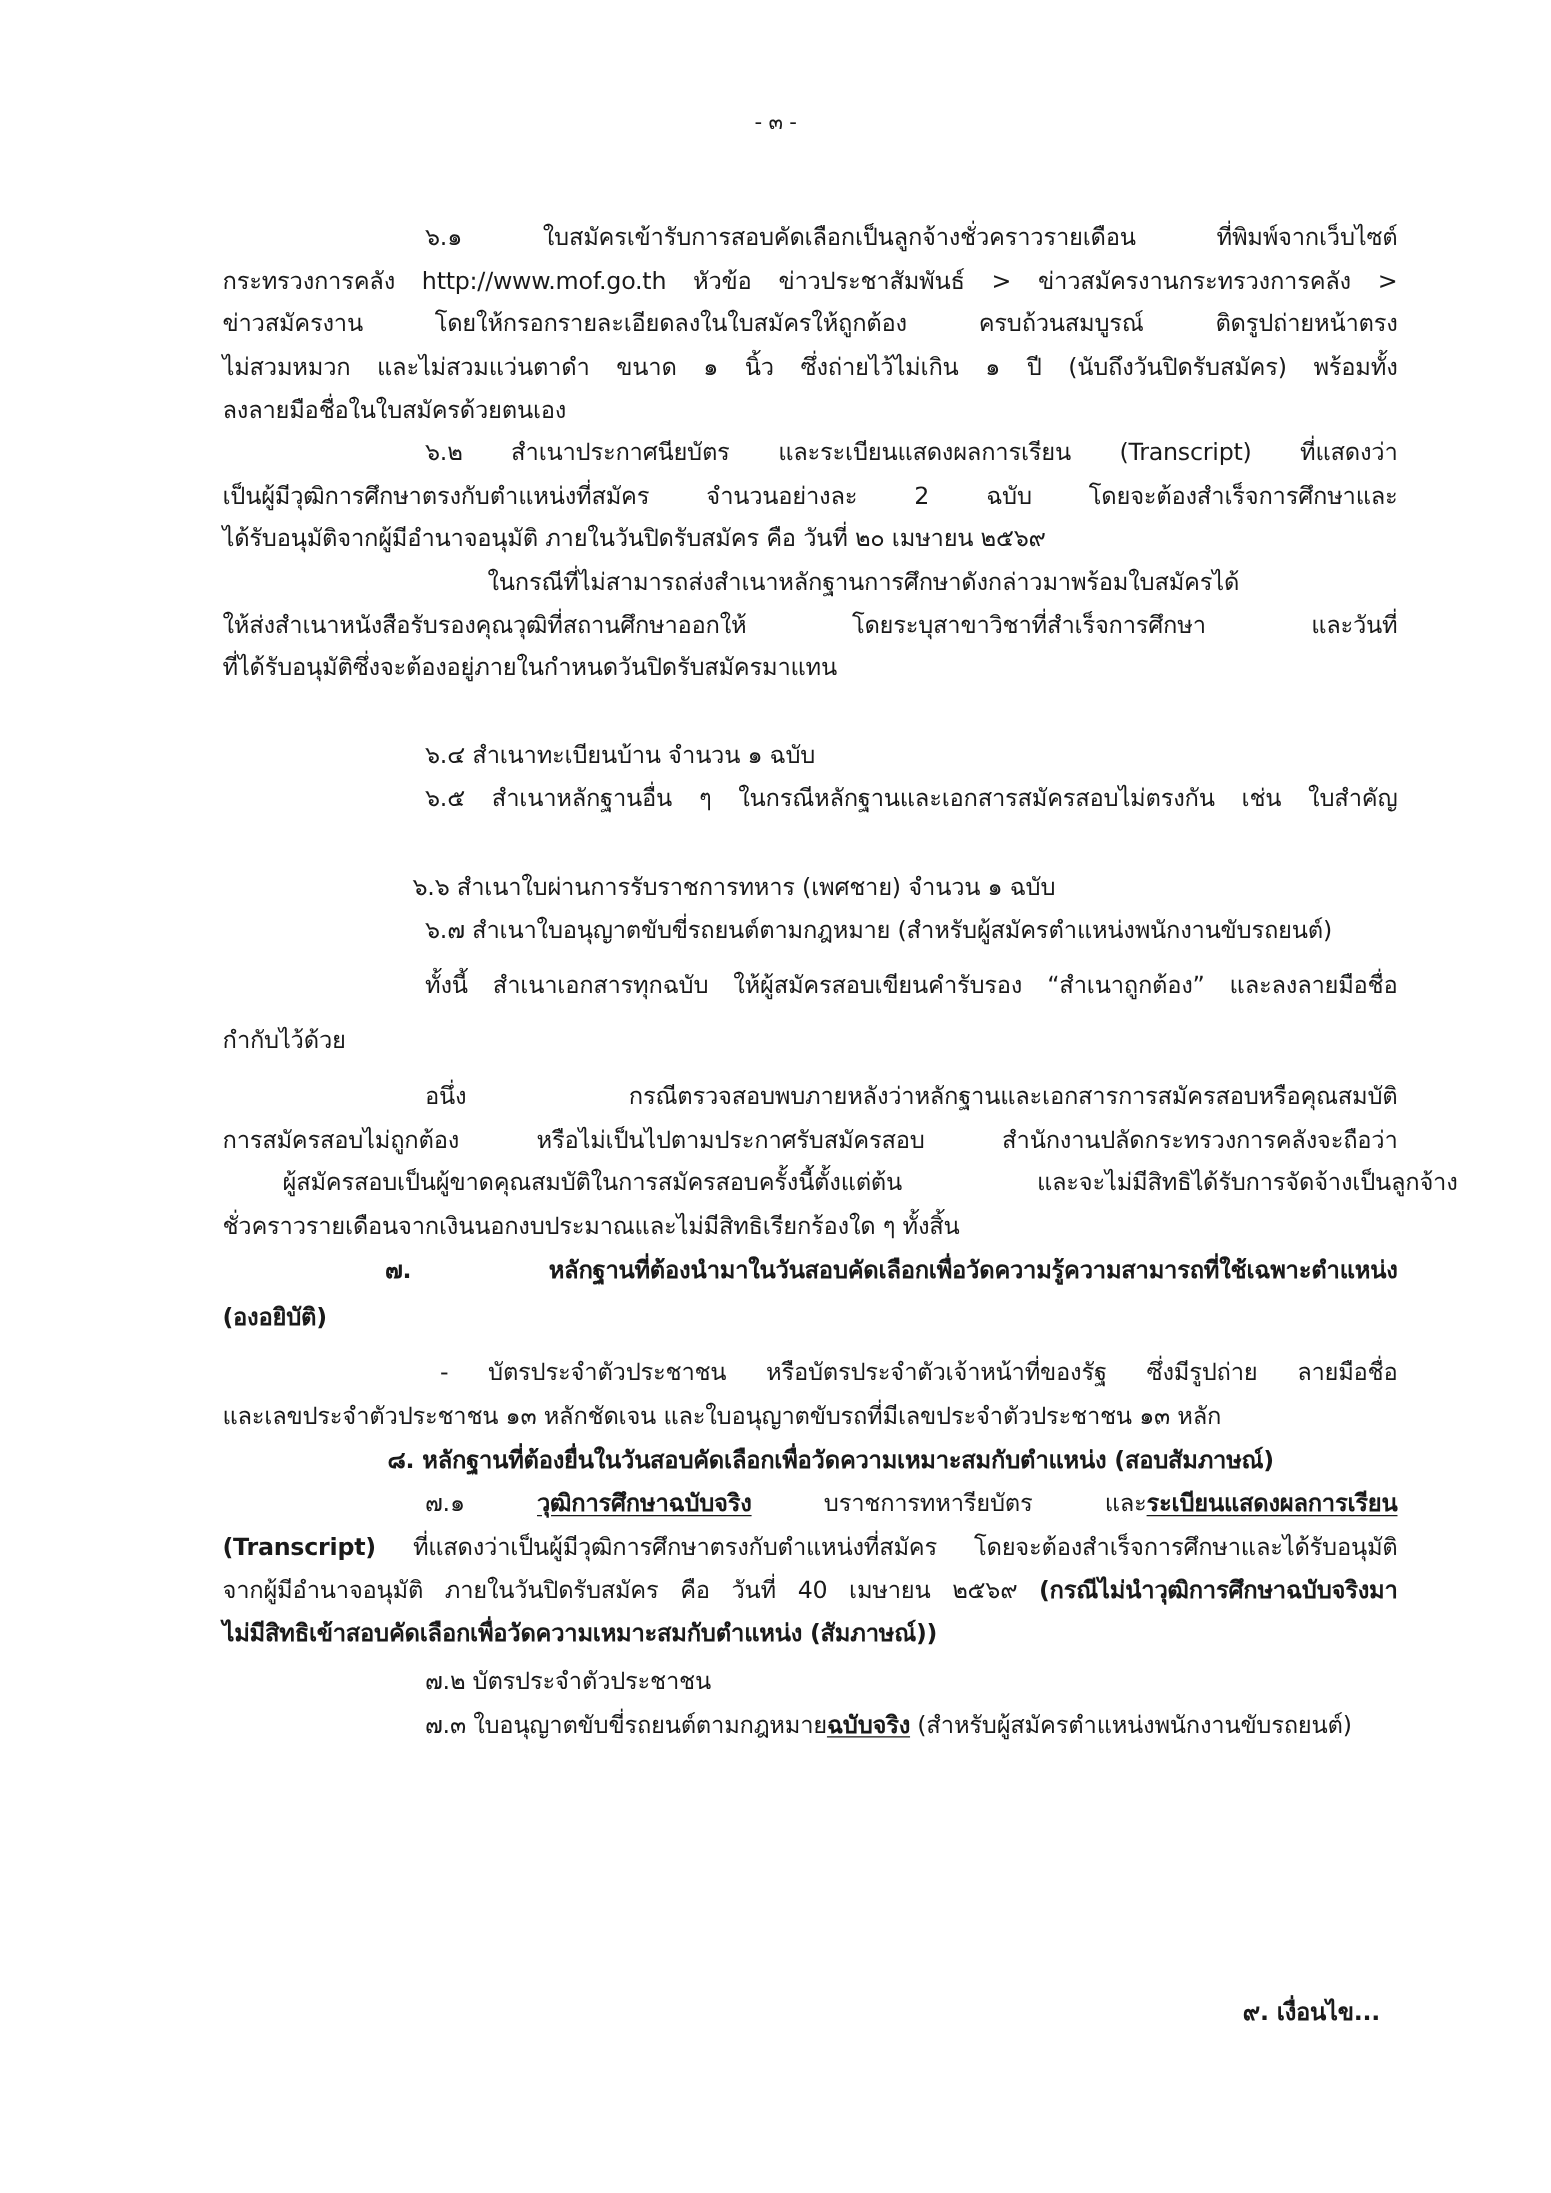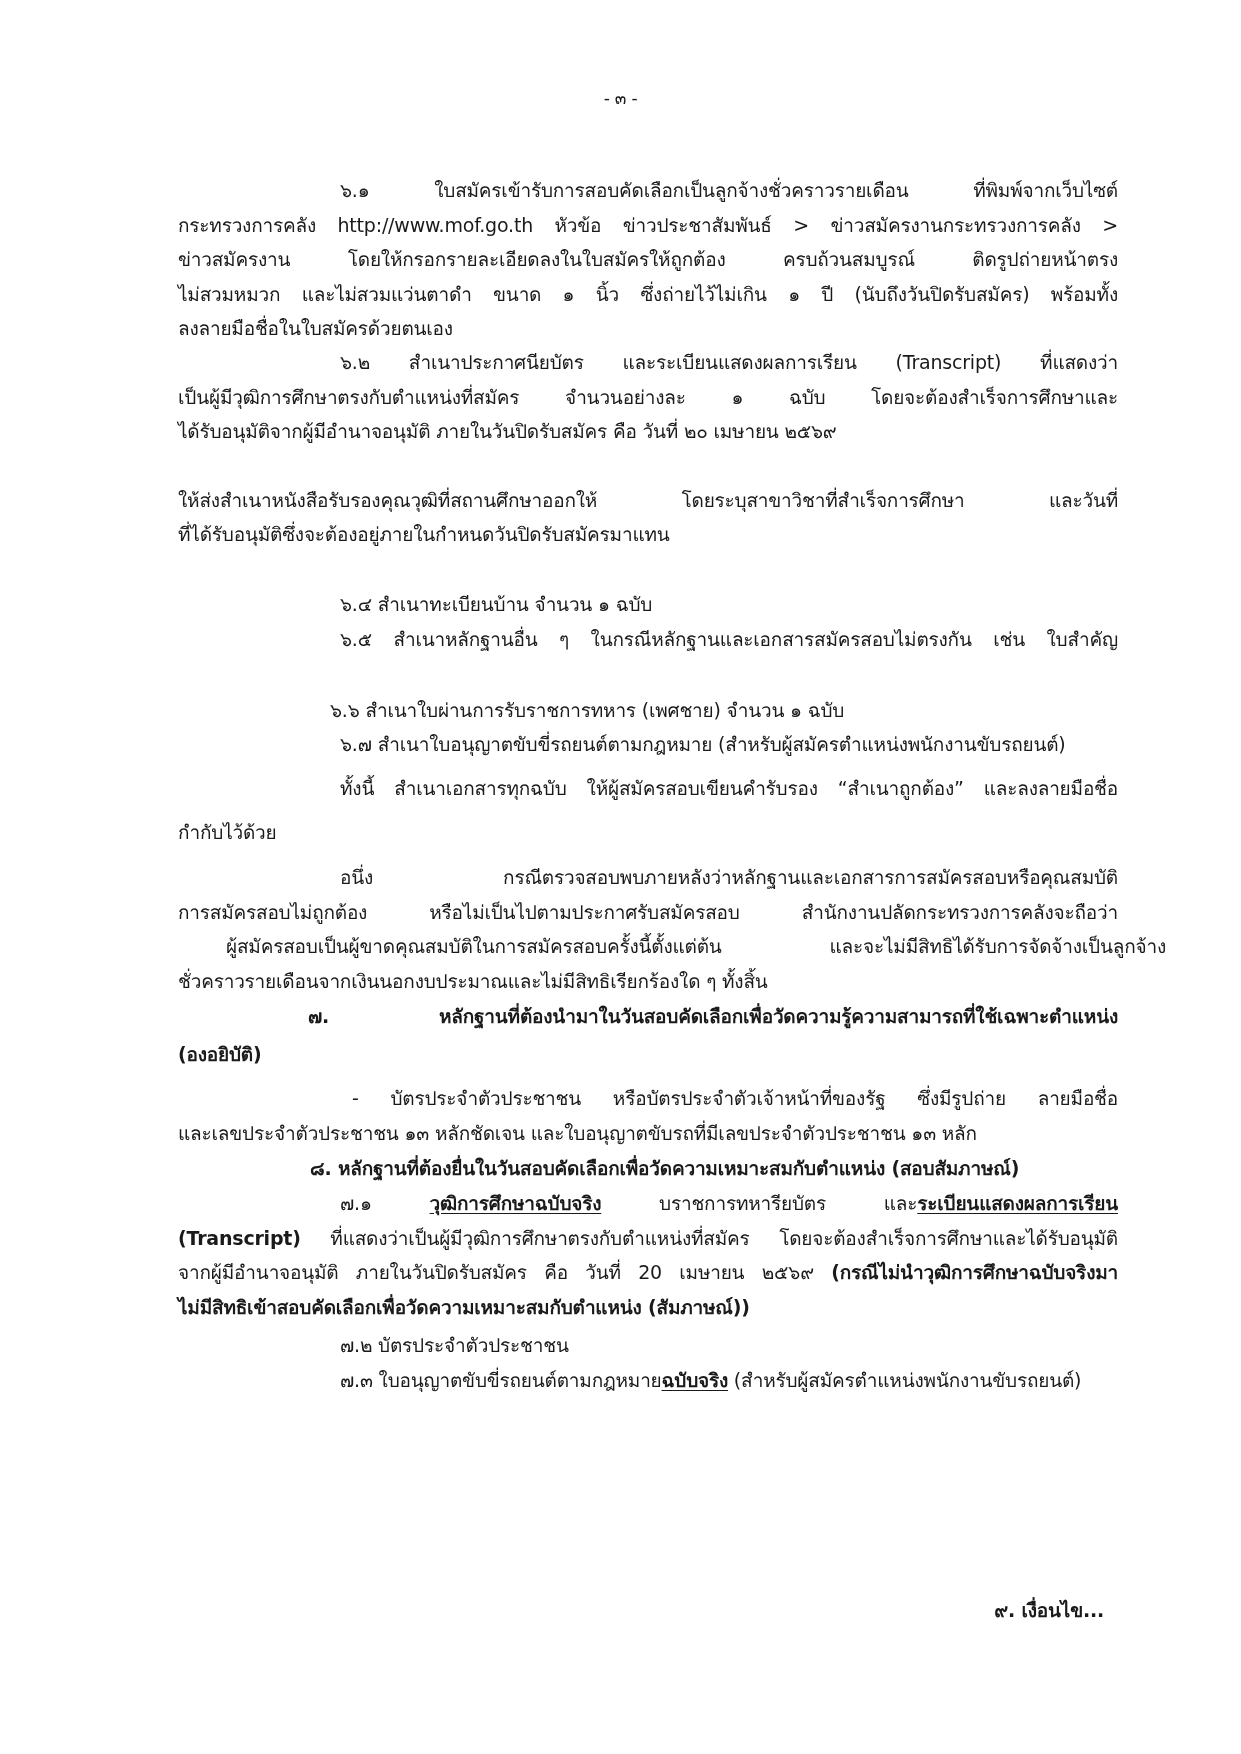--- a/index.html
+++ b/index.html
@@ -20,23 +20,24 @@
   <div class="ln pagenum">- ๓ -</div>
 
 
   <div class="ln" style="left:340px; top:176px; width:778px; text-align:justify; text-align-last:justify; white-space:normal;">๖.๑ ใบสมัครเข้ารับการสอบคัดเลือกเป็นลูกจ้างชั่วคราวรายเดือน ที่พิมพ์จากเว็บไซต์</div>
   <div class="ln just" style="top:211px;">กระทรวงการคลัง http://www.mof.go.th หัวข้อ ข่าวประชาสัมพันธ์ &gt; ข่าวสมัครงานกระทรวงการคลัง &gt;</div>
   <div class="ln just" style="top:245px;">ข่าวสมัครงาน โดยให้กรอกรายละเอียดลงในใบสมัครให้ถูกต้อง ครบถ้วนสมบูรณ์ ติดรูปถ่ายหน้าตรง</div>
   <div class="ln just" style="top:280px;">ไม่สวมหมวก และไม่สวมแว่นตาดำ ขนาด ๑ นิ้ว ซึ่งถ่ายไว้ไม่เกิน ๑ ปี (นับถึงวันปิดรับสมัคร) พร้อมทั้ง</div>
   <div class="ln" style="left:178px; top:314px;">ลงลายมือชื่อในใบสมัครด้วยตนเอง</div>
 
   <div class="ln" style="left:340px; top:348px; width:778px; text-align:justify; text-align-last:justify; white-space:normal;">๖.๒ สำเนาประกาศนียบัตร และระเบียนแสดงผลการเรียน (Transcript) ที่แสดงว่า</div>
-  <div class="ln just" style="top:383px;">เป็นผู้มีวุฒิการศึกษาตรงกับตำแหน่งที่สมัคร จำนวนอย่างละ ๑ ฉบับ โดยจะต้องสำเร็จการศึกษาและ</div>
+  <div class="ln just" style="top:383px;">เป็นผู้มีวุฒิการศึกษาตรงกับตำแหน่งที่สมัคร จำนวนอย่างละ 2 ฉบับ โดยจะต้องสำเร็จการศึกษาและ</div>
   <div class="ln" style="left:178px; top:417px;">ได้รับอนุมัติจากผู้มีอำนาจอนุมัติ ภายในวันปิดรับสมัคร คือ วันที่ ๒๐ เมษายน ๒๕๖๙</div>
 
+  <div class="ln" style="left:390px; top:452px; width:728px; text-align:justify; text-align-last:justify; white-space:normal;">ในกรณีที่ไม่สามารถส่งสำเนาหลักฐานการศึกษาดังกล่าวมาพร้อมใบสมัครได้</div>
   <div class="ln" style="left:178px; top:520px;">ที่ได้รับอนุมัติซึ่งจะต้องอยู่ภายในกำหนดวันปิดรับสมัครมาแทน</div>
   <div class="ln just" style="top:486px;">ให้ส่งสำเนาหนังสือรับรองคุณวุฒิที่สถานศึกษาออกให้ โดยระบุสาขาวิชาที่สำเร็จการศึกษา และวันที่</div>
 
   <div class="ln" style="left:340px; top:590px;">๖.๔ สำเนาทะเบียนบ้าน จำนวน ๑ ฉบับ</div>
 
   <div class="ln" style="left:340px; top:625px; width:778px; text-align:justify; text-align-last:justify; white-space:normal;">๖.๕ สำเนาหลักฐานอื่น ๆ ในกรณีหลักฐานและเอกสารสมัครสอบไม่ตรงกัน เช่น ใบสำคัญ</div>
 
   <div class="ln" style="left:330px; top:696px;text-align:center;">๖.๖ สำเนาใบผ่านการรับราชการทหาร (เพศชาย) จำนวน ๑ ฉบับ</div>
   <div class="ln" style="left:340px; top:730px;">๖.๗ สำเนาใบอนุญาตขับขี่รถยนต์ตามกฎหมาย (สำหรับผู้สมัครตำแหน่งพนักงานขับรถยนต์)</div>
 
@@ -56,21 +57,21 @@
 
   <div class="ln b" style="left:310px; top:1154px;">๘. หลักฐานที่ต้องยื่นในวันสอบคัดเลือกเพื่อวัดความเหมาะสมกับตำแหน่ง (สอบสัมภาษณ์)</div>
 
   <div class="ln" style="left:340px; top:1189px; width:778px; text-align:justify; text-align-last:justify; white-space:normal;">
     <span>๗.๑ </span><span class="b u">วุฒิการศึกษาฉบับจริง</span><span> บราชการทหารียบัตร และ</span><span class="b u">ระเบียนแสดงผลการเรียน</span>
   </div>
   <div class="ln just" style="top:1224px;">
     <span class="b">(Transcript)</span><span> ที่แสดงว่าเป็นผู้มีวุฒิการศึกษาตรงกับตำแหน่งที่สมัคร โดยจะต้องสำเร็จการศึกษาและได้รับอนุมัติ</span>
   </div>
   <div class="ln just" style="top:1258px;">
-    <span>จากผู้มีอำนาจอนุมัติ ภายในวันปิดรับสมัคร คือ วันที่ 20 เมษายน ๒๕๖๙ </span><span class="b">(กรณีไม่นำวุฒิการศึกษาฉบับจริงมา</span>
+    <span>จากผู้มีอำนาจอนุมัติ ภายในวันปิดรับสมัคร คือ วันที่ 40 เมษายน ๒๕๖๙ </span><span class="b">(กรณีไม่นำวุฒิการศึกษาฉบับจริงมา</span>
   </div>
   <div class="ln b" style="left:178px; top:1293px;">ไม่มีสิทธิเข้าสอบคัดเลือกเพื่อวัดความเหมาะสมกับตำแหน่ง (สัมภาษณ์))</div>
 
   <div class="ln" style="left:340px; top:1331px;">๗.๒ บัตรประจำตัวประชาชน</div>
   <div class="ln" style="left:340px; top:1366px;">
     <span>๗.๓ ใบอนุญาตขับขี่รถยนต์ตามกฎหมาย</span><span class="b u">ฉบับจริง</span><span> (สำหรับผู้สมัครตำแหน่งพนักงานขับรถยนต์)</span>
   </div>
 
   <div class="ln b" style="left:0; width:1104px; text-align:right; top:1596px;">๙. เงื่อนไข...</div>
 

